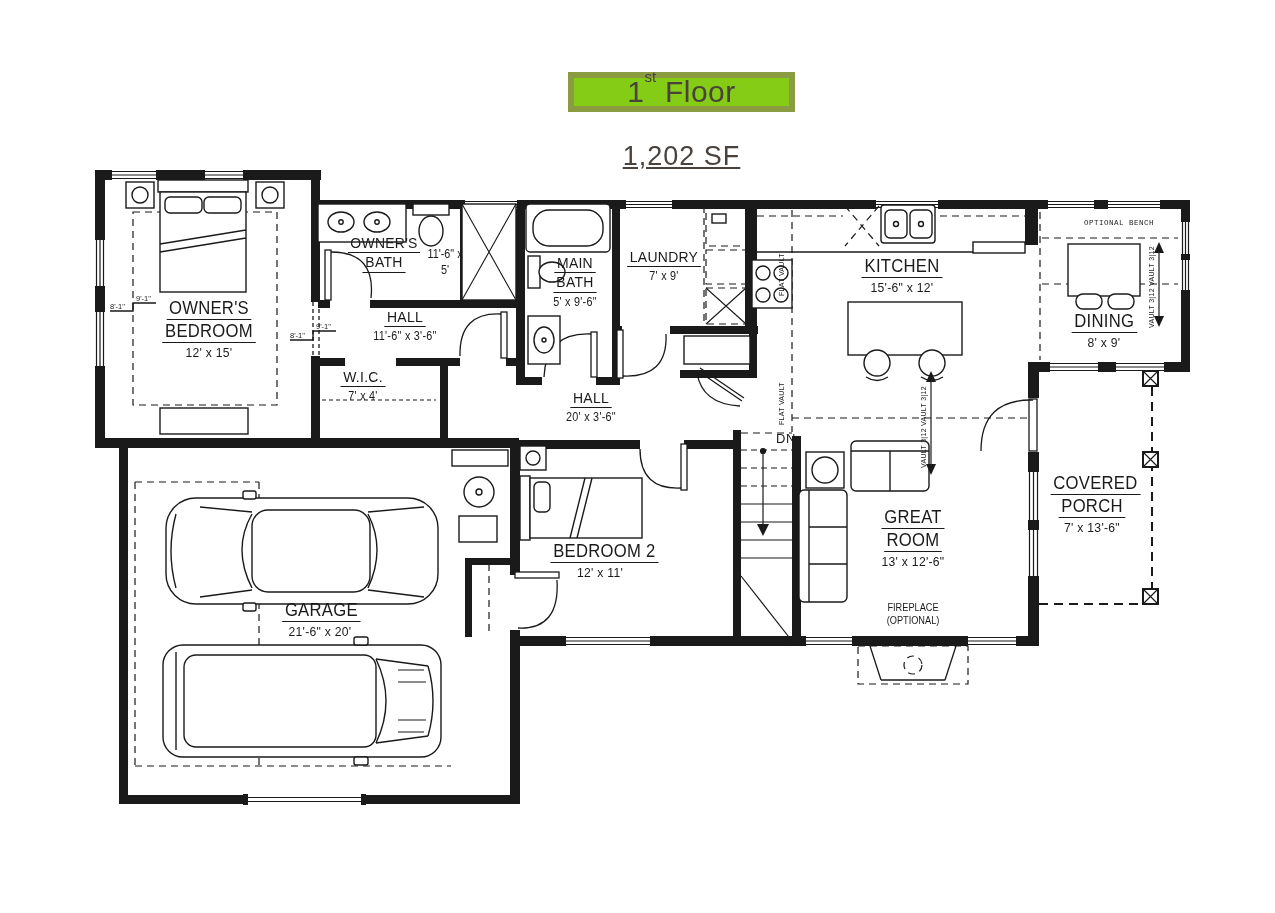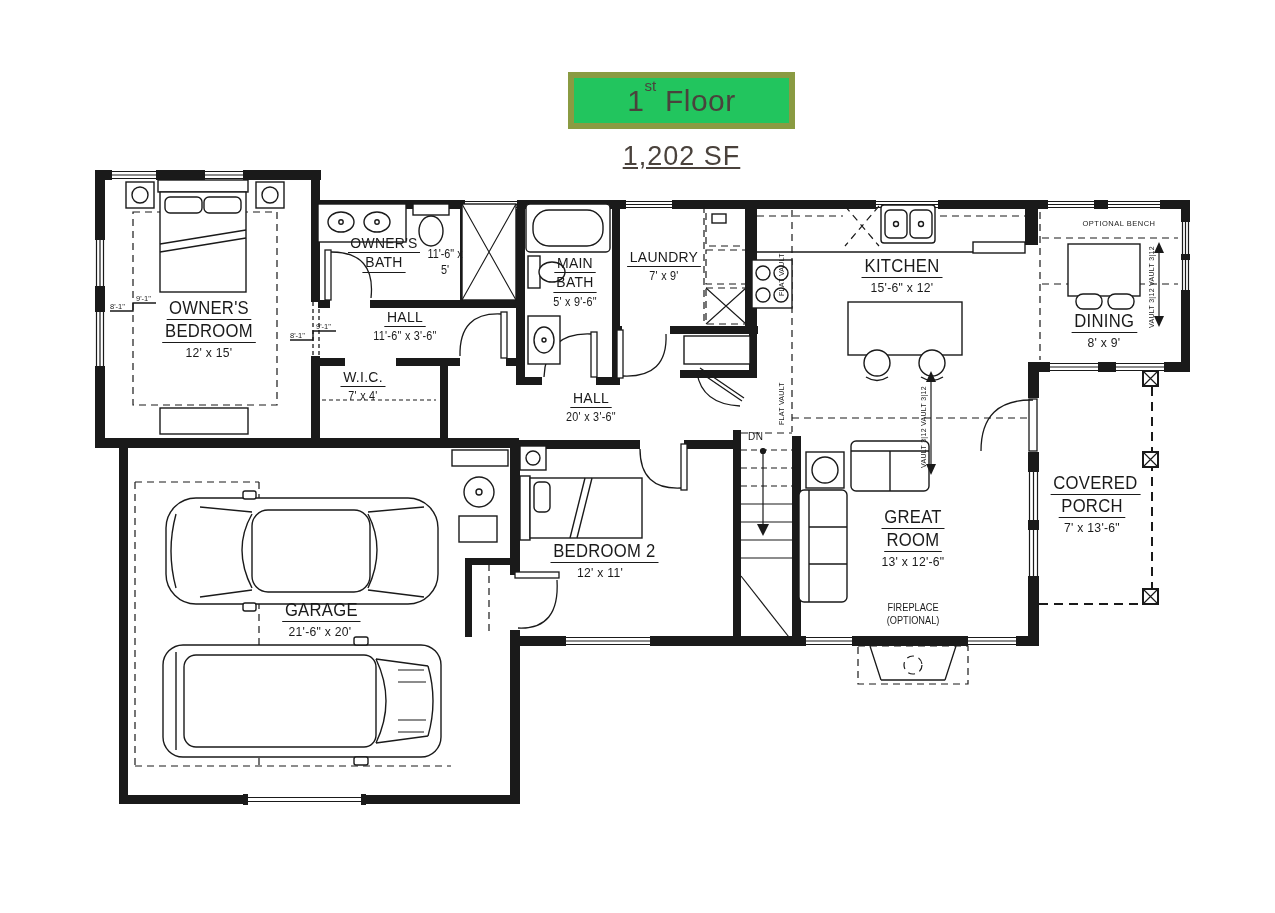--- a/index.html
+++ b/index.html
@@ -3,39 +3,39 @@
 <meta charset="utf-8">
 <style>
   html,body{margin:0;padding:0;}
   body{
     width:1275px;height:913px;position:relative;background:#ffffff;
     font-family:"Liberation Sans",sans-serif;color:#1a1a1a;overflow:hidden;
   }
   .abs{position:absolute;}
   
   .titlebox{
-    left:568px;top:72px;width:227px;height:57px;border:6px solid #8a9b42;
+    left:568px;top:72px;width:227px;height:40px;border:6px solid #8a9b42;
     box-sizing:border-box;display:flex;align-items:center;justify-content:center;
-    font-size:30px;color:#4a423c;letter-spacing:.5px;background:#22c55e;
+    font-size:30px;color:#4a423c;letter-spacing:.5px;background:#84cc16;
   }
   .titlebox sup{font-size:15px;position:relative;top:-9px;letter-spacing:0;}
   .areatext{
     left:568px;top:141px;width:227px;text-align:center;font-size:27px;
     color:#4a423c;letter-spacing:1px;text-decoration:underline;
   }
   
   .rlabel{text-align:center;transform:scaleX(.9);transform-origin:center top;line-height:1.18;}
   .rlabel .nm{display:table;margin:0 auto;border-bottom:1.7px solid #1a1a1a;padding:0 3px;white-space:nowrap;letter-spacing:.3px;}
   .rlabel .dm{display:block;padding-top:2px;white-space:nowrap;letter-spacing:.3px;}
   .lg .nm{font-size:18.5px;} .lg .dm{font-size:13.5px;}
   .md .nm{font-size:15.5px;} .md .dm{font-size:12px;}
   .dimcol{font-size:12px;line-height:1.3;text-align:center;transform:scaleX(.9);white-space:normal;}
   .note{font-size:10px;text-align:center;line-height:1.3;transform:scaleX(.92);}
   .tinynote{font-size:7.5px;letter-spacing:.5px;white-space:nowrap;}
-  .dn{font-size:10px;letter-spacing:.5px;}
+  .dn{font-size:13px;letter-spacing:.5px;margin-left:28px;}
   .vert{transform:rotate(-90deg);transform-origin:left top;white-space:nowrap;font-size:7px;letter-spacing:.3px;}
   .ceil{font-size:7.5px;white-space:nowrap;}
   svg{position:absolute;left:0;top:0;}
 </style>
 </head>
 <body>
 
 <svg width="1275" height="913" viewBox="0 0 1275 913">
 
   <g fill="#1a1a1a">
@@ -408,21 +408,21 @@
   <span class="nm">COVERED</span>
   <span class="nm">PORCH</span>
   <span class="dm">7' x 13'-6"</span>
 </div>
 
 <div class="abs note" style="left:867px;top:601px;width:92px;">
   <span>FIREPLACE</span><br>
   <span>(OPTIONAL)</span>
 </div>
 
-<div class="abs tinynote" style="left:1076px;top:219px;width:86px;text-align:center;">OPTIONAL BENCH</div>
+<div class="abs tinynote" style="left:1076px;top:219px;width:86px;text-align:center;font-family:Liberation Mono, monospace;">OPTIONAL BENCH</div>
 
 <div class="abs dn" style="left:748px;top:431px;">DN</div>
 
 <div class="abs vert" style="left:778px;top:296px;">FLAT VAULT</div>
 <div class="abs vert" style="left:778px;top:425px;">FLAT VAULT</div>
 <div class="abs vert" style="left:920px;top:468px;">VAULT 3|12  VAULT 3|12</div>
 <div class="abs vert" style="left:1148px;top:328px;">VAULT 3|12  VAULT 3|12</div>
 
 <div class="abs ceil" style="left:136px;top:294px;">9'-1"</div>
 <div class="abs ceil" style="left:110px;top:302px;">8'-1"</div>

